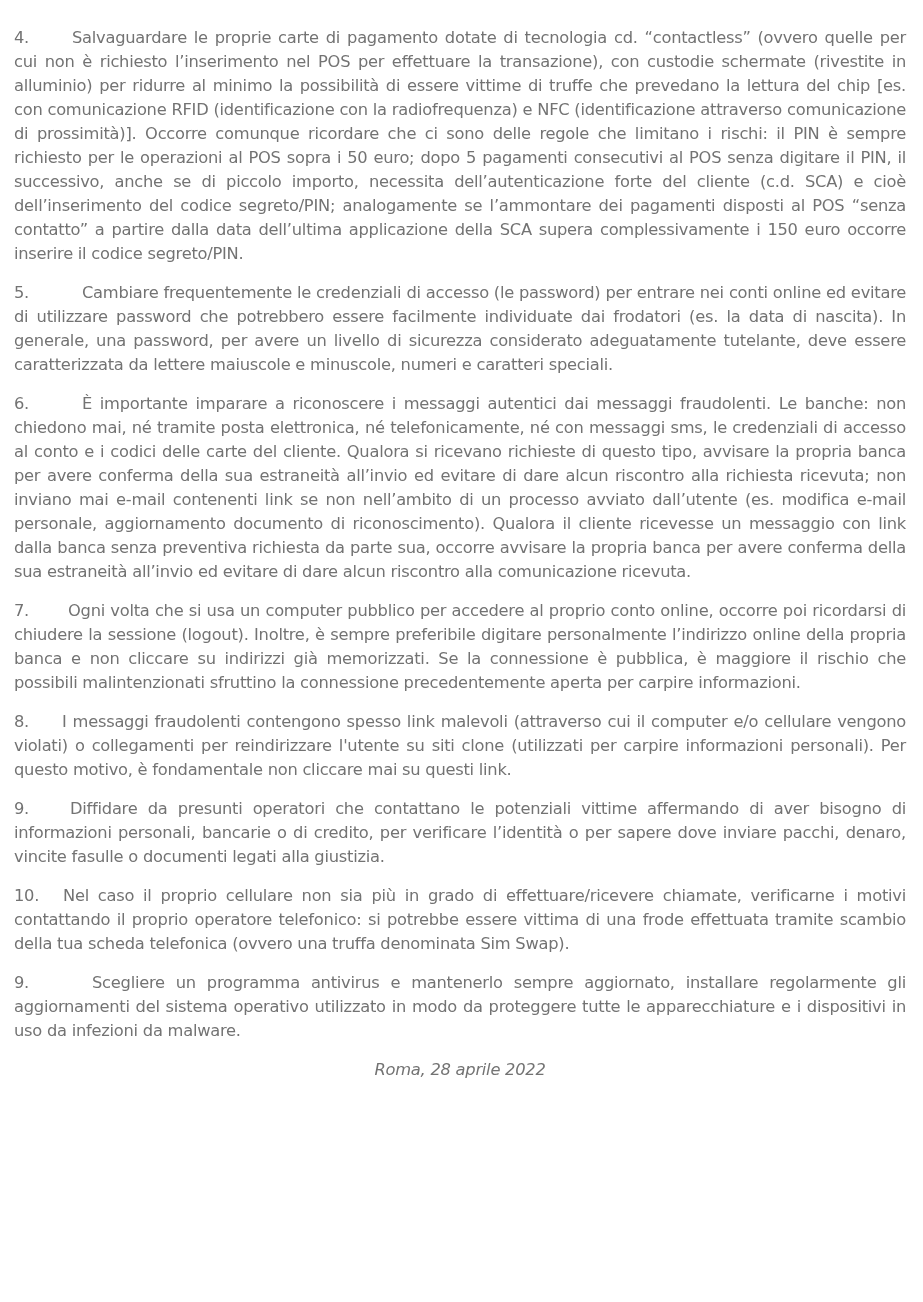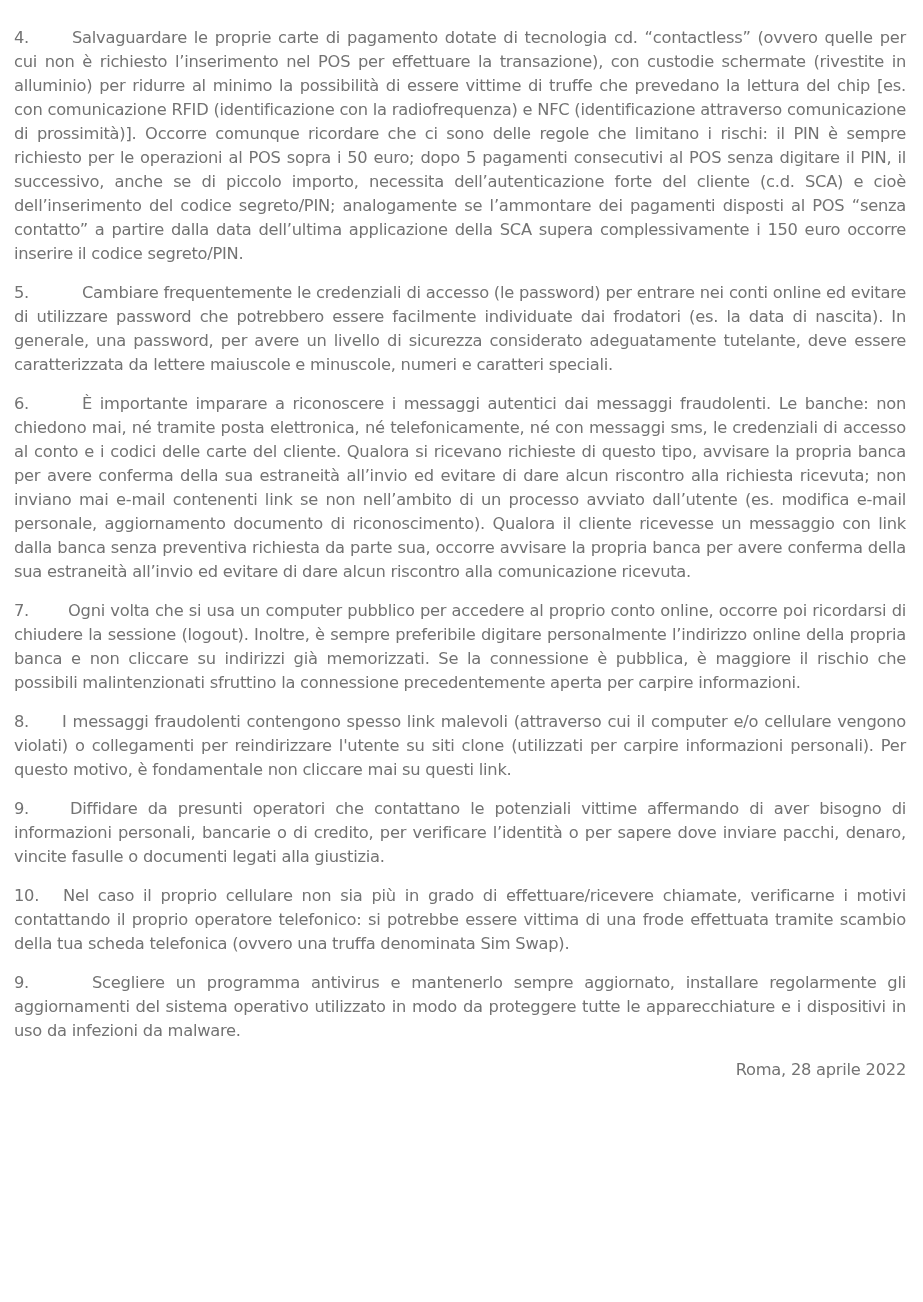--- a/index.html
+++ b/index.html
@@ -27,21 +27,22 @@
     margin: 0 0 15px 0;
     text-align: justify;
     text-align-last: left;
   }
   p.para .num {
     display: inline-block;
     vertical-align: baseline;
   }
   p.dateline {
     margin: 9px 0 0 0;
-    text-align: right;
+    text-align: center;
+    font-style: italic;
   }
 </style>
 </head>
 <body>
 
 <div class="page">
 
   <p class="para"><span class="num" style="width:58px">4.</span><span>Salvaguardare le proprie carte di pagamento dotate di tecnologia cd. “contactless” (ovvero quelle per cui non è richiesto l’inserimento nel POS per effettuare la transazione), con custodie schermate (rivestite in alluminio) per ridurre al minimo la possibilità di essere vittime di truffe che prevedano la lettura del chip [es. con comunicazione RFID (identificazione con la radiofrequenza) e NFC (identificazione attraverso comunicazione di prossimità)]. Occorre comunque ricordare che ci sono delle regole che limitano i rischi: il PIN è sempre richiesto per le operazioni al POS sopra i 50 euro; dopo 5 pagamenti consecutivi al POS senza digitare il PIN, il successivo, anche se di piccolo importo, necessita dell’autenticazione forte del cliente (c.d. SCA) e cioè dell’inserimento del codice segreto/PIN; analogamente se l’ammontare dei pagamenti disposti al POS “senza contatto” a partire dalla data dell’ultima applicazione della SCA supera complessivamente i 150 euro occorre inserire il codice segreto/PIN.</span></p>
 
   <p class="para"><span class="num" style="width:68px">5.</span><span>Cambiare frequentemente le credenziali di accesso (le password) per entrare nei conti online ed evitare di utilizzare password che potrebbero essere facilmente individuate dai frodatori (es. la data di nascita). In generale, una password, per avere un livello di sicurezza considerato adeguatamente tutelante, deve essere caratterizzata da lettere maiuscole e minuscole, numeri e caratteri speciali.</span></p>

